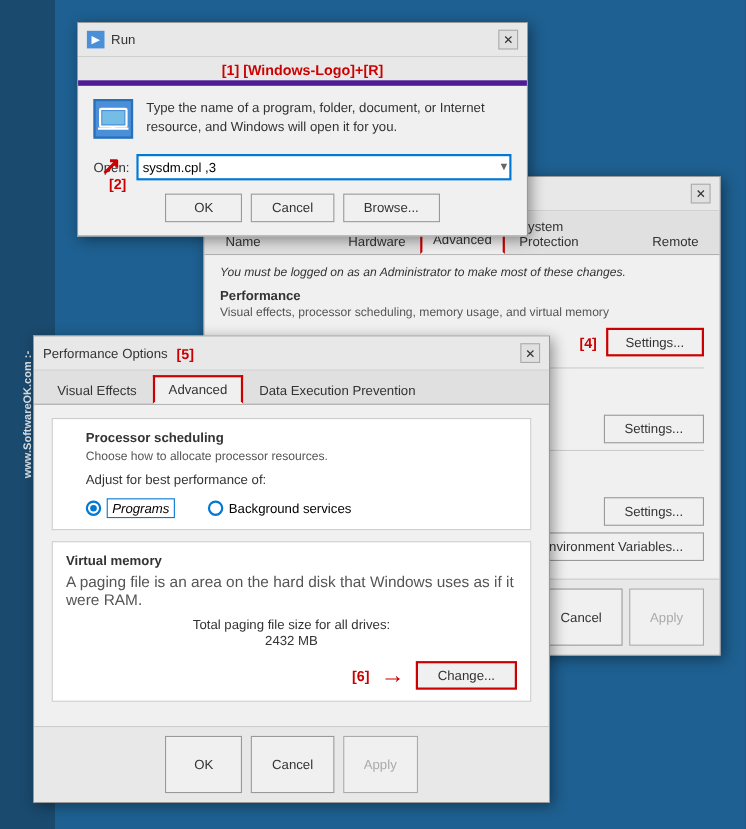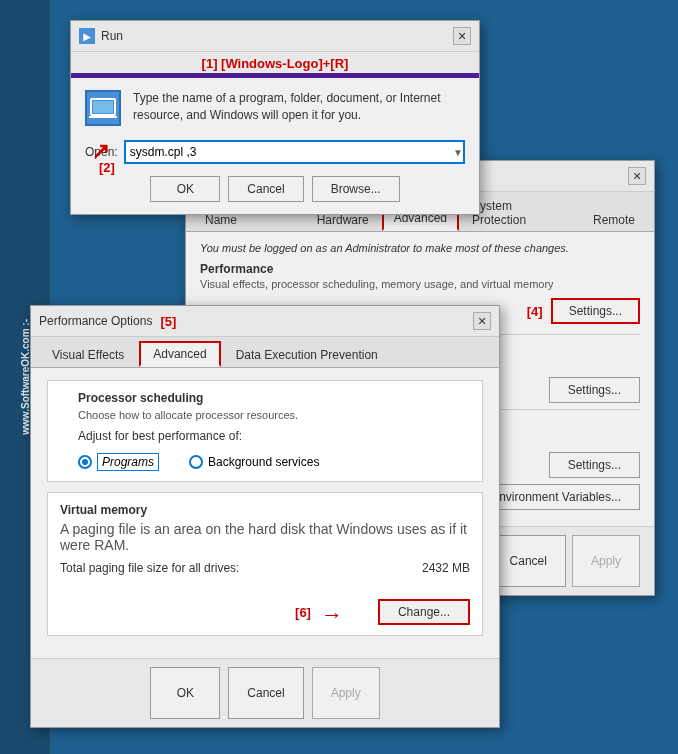--- a/index.html
+++ b/index.html
@@ -349,21 +349,22 @@
     }
     .vm-desc {
       font-size: 14px;
       color: #555;
       margin-bottom: 8px;
     }
     .vm-size-row {
       display: flex;
       align-items: center;
       justify-content: space-between;
-      margin-bottom: 24px;
+      margin-bottom: 12px;
+      flex-direction: column;
     }
     .vm-size-label {
       font-size: 12px;
       color: #333;
     }
     .vm-size-value {
       font-size: 12px;
       color: #333;
     }
     .vm-change-row {
@@ -373,21 +374,20 @@
       gap: 10px;
       position: relative;
     }
     .change-btn {
       padding: 4px 18px;
       background: #f0f0f0;
       border: 2px solid #cc0000;
       cursor: pointer;
       font-size: 12px;
       color: #333;
-      margin-left: 25px;
     }
     .perf-bottom-buttons {
       display: flex;
       justify-content: center;
       gap: 8px;
       padding: 8px;
       border-top: 1px solid #ccc;
       background: #e8e8e8;
     }
     .apply-btn-disabled {

